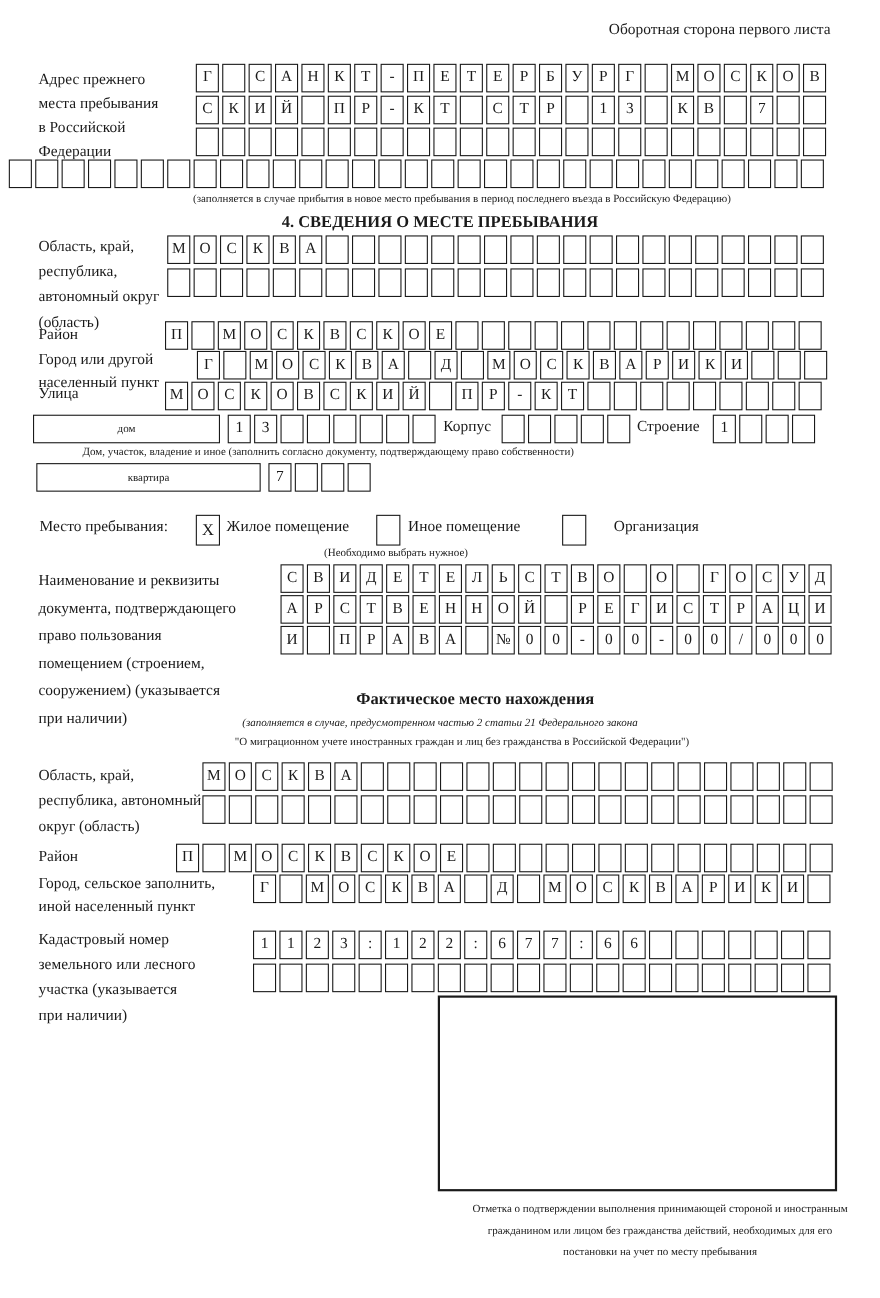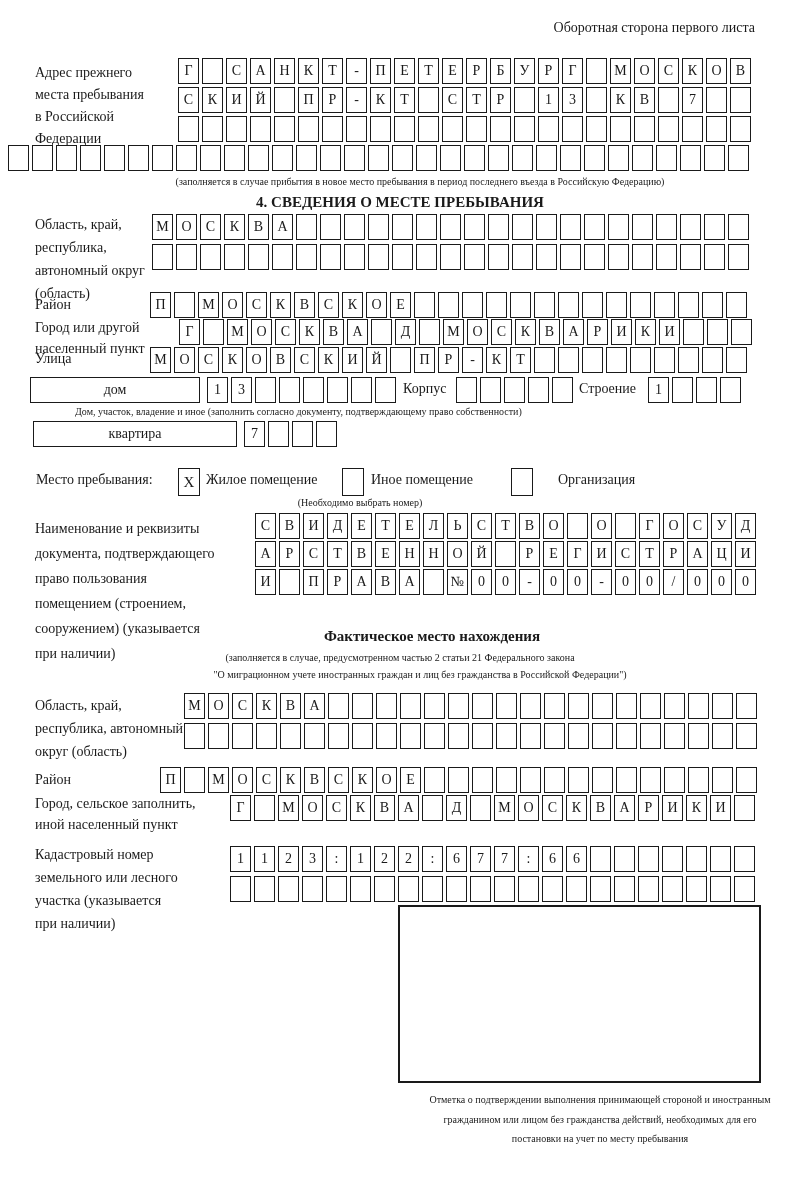--- a/index.html
+++ b/index.html
@@ -13,21 +13,21 @@
   .abs { position:absolute; }
   .boxrow { position:absolute; display:flex; gap:3px; }
   .cell {
     flex:0 0 21px; width:21px; height:26px;
     border:1.5px solid #1a1a1a; background:#fff;
     display:flex; align-items:center; justify-content:center;
     font-size:14px; line-height:1;
   }
   .typebox {
     position:absolute; height:26px; border:1.5px solid #1a1a1a;
-    display:flex; align-items:center; justify-content:center; font-size:14px;
+    display:flex; align-items:center; justify-content:center; font-size:10px;
   }
   .checkbox {
     position:absolute; width:22px; height:28px; border:1.5px solid #1a1a1a;
     display:flex; align-items:center; justify-content:center; font-size:15px;
   }
   .label { line-height:22px; }
   .note { font-size:10px;padding-left:40px; }
   .title { font-weight:bold; font-size:15px; text-align:center; width:800px; left:0; }
   .center { text-align:center; }
   .stampbox { position:absolute; border:2px solid #1a1a1a; background:#fff; }
@@ -333,21 +333,21 @@
       <span class="cell"></span>
     </div>
 
   <div class="abs" style="top:472px; left:36px;">Место пребывания:</div>
   <div class="checkbox" style="top:468px; left:178px;">X</div>
   <div class="abs" style="top:472px; left:206px;">Жилое помещение</div>
   <div class="checkbox" style="top:468px; left:342px;"></div>
   <div class="abs" style="top:472px; left:371px;">Иное помещение</div>
   <div class="checkbox" style="top:468px; left:511px;"></div>
   <div class="abs" style="top:472px; left:558px;">Организация</div>
-  <div class="abs note center" style="top:497px; left:160px; width:360px;">(Необходимо выбрать номер)</div>
+  <div class="abs note center" style="top:497px; left:160px; width:360px;">(Необходимо выбрать нужное)</div>
 
   <div class="abs label" style="top:516px; left:35px; width:185px; line-height:25px;">Наименование и реквизиты документа, подтверждающего право пользования помещением (строением, сооружением) (указывается при наличии)</div>
   <div class="boxrow" style="top:513px; left:255px;">
       <span class="cell">С</span>
       <span class="cell">В</span>
       <span class="cell">И</span>
       <span class="cell">Д</span>
       <span class="cell">Е</span>
       <span class="cell">Т</span>
       <span class="cell">Е</span>
@@ -407,21 +407,21 @@
       <span class="cell">-</span>
       <span class="cell">0</span>
       <span class="cell">0</span>
       <span class="cell">/</span>
       <span class="cell">0</span>
       <span class="cell">0</span>
       <span class="cell">0</span>
     </div>
 
   <div class="abs title" style="top:628px;margin-left:32px;">Фактическое место нахождения</div>
-  <div class="abs note center" style="top:652px; left:0; width:760px;">(заполняется в случае, предусмотренном частью 2 статьи 21 Федерального закона</div>
+  <div class="abs note center" style="top:652px; left:0; width:760px;font-style:italic;">(заполняется в случае, предусмотренном частью 2 статьи 21 Федерального закона</div>
   <div class="abs note center" style="top:669px; left:0; width:800px;">"О миграционном учете иностранных граждан и лиц без гражданства в Российской Федерации")</div>
 
   <div class="abs label" style="top:694px; left:35px; width:150px; line-height:23px;">Область, край, республика, автономный округ (область)</div>
   <div class="boxrow" style="top:693px; left:184px;">
       <span class="cell">М</span>
       <span class="cell">О</span>
       <span class="cell">С</span>
       <span class="cell">К</span>
       <span class="cell">В</span>
       <span class="cell">А</span>

